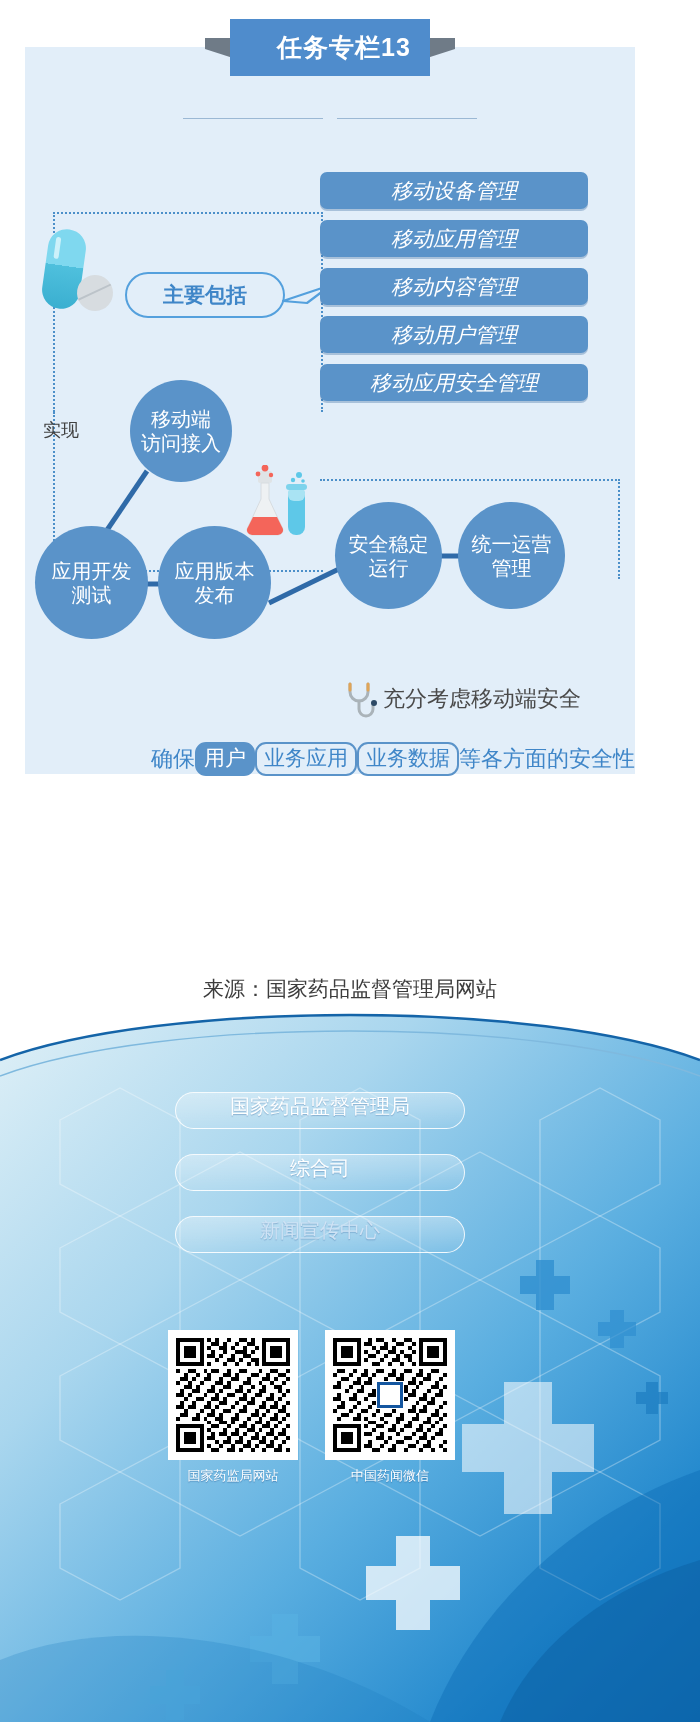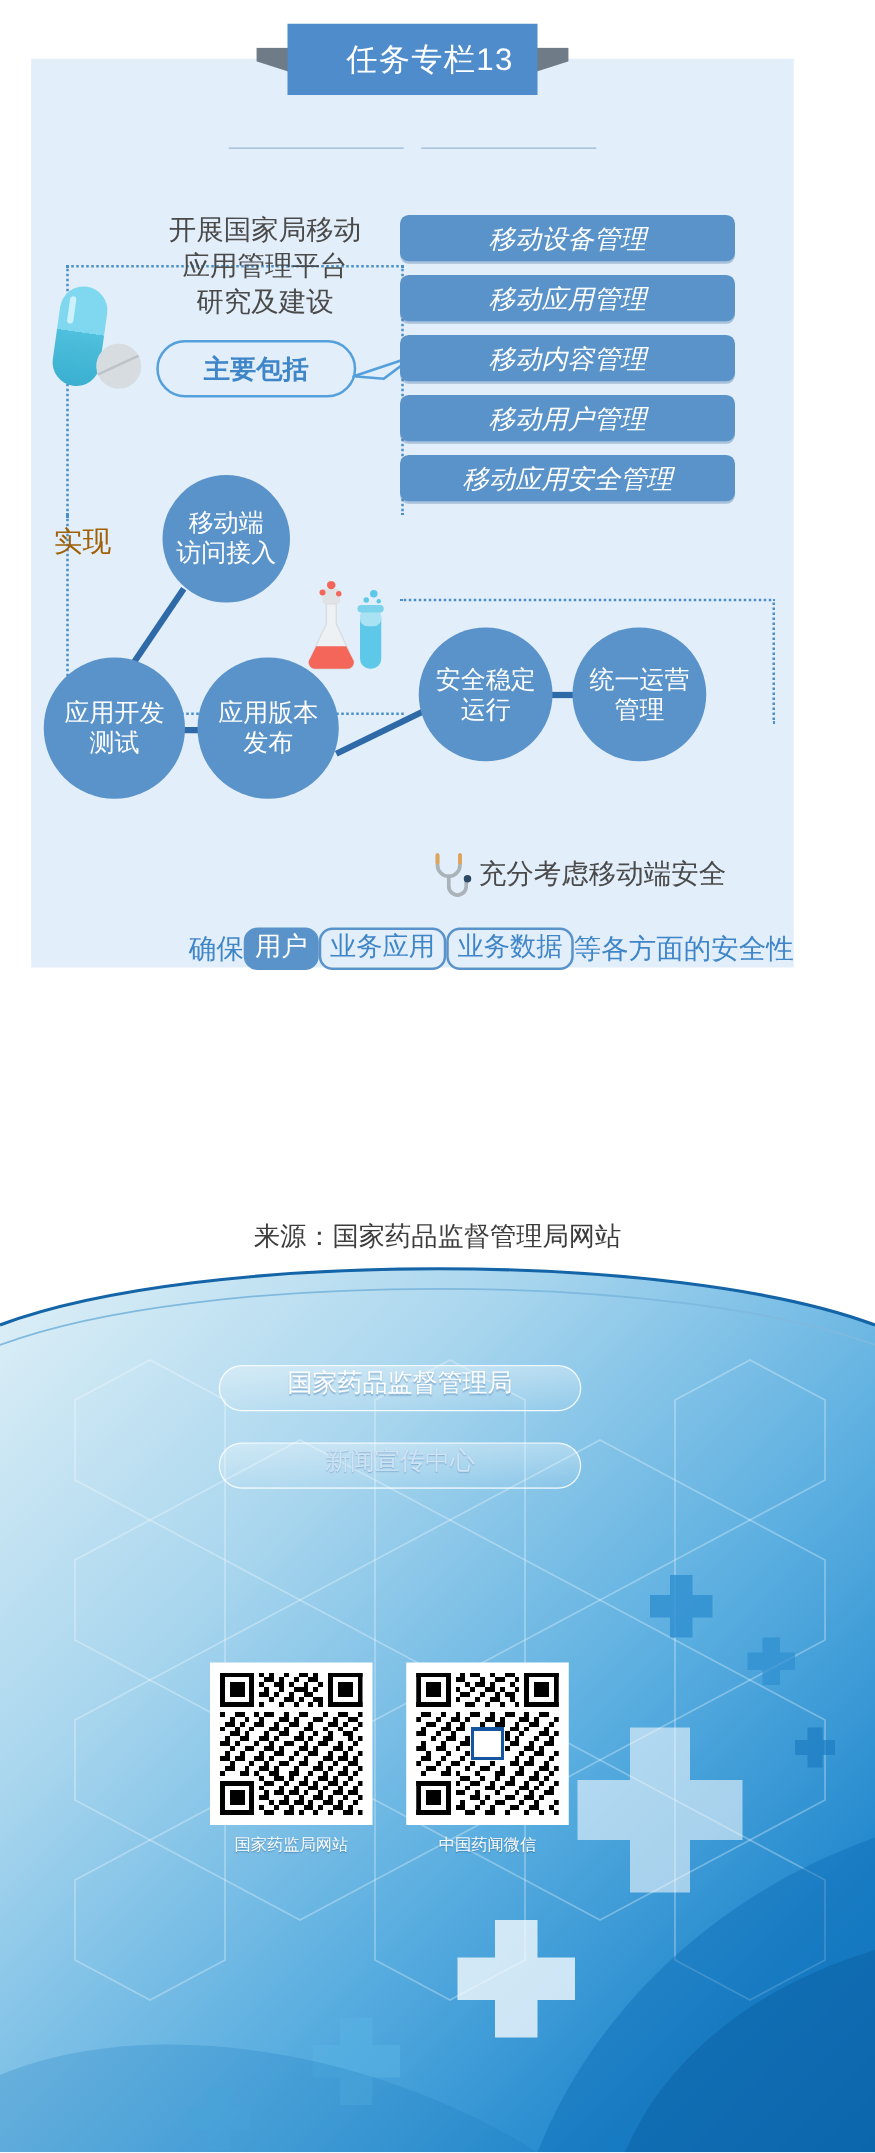--- a/index.html
+++ b/index.html
@@ -25,21 +25,21 @@
   .banner-wing { position:absolute; top:-9px; width:28px; height:20px; background:#6f7b87; }
   .banner-wing.left  { left:180px; clip-path:polygon(0 0,100% 0,100% 100%,0 55%); }
   .banner-wing.right { left:402px; clip-path:polygon(0 0,100% 0,100% 55%,0 100%); }
   #banner {
     position:absolute; left:205px; top:-28px;
     width:200px; height:57px;
     background:#4f8ccc;
     display:flex; align-items:center; justify-content:center;
   }
   #banner-text {
-    color:#fff; font-size:25px; font-weight:normal; letter-spacing:1px;
+    color:#fff; font-size:25px; font-weight:bold; letter-spacing:1px;
     white-space:nowrap;
     margin-left:28px;
   }
 
   
   #subtitle-row {
     position:absolute; left:0; top:53px; width:610px; height:36px;
     display:flex; align-items:center; justify-content:center; gap:14px;
   }
   .rule { height:1px; background:#9bb8d4; flex:0 0 auto; }
@@ -120,21 +120,21 @@
     display:flex; align-items:center; justify-content:center; text-align:center;
     font-size:20px; line-height:1.2;
   }
   #node-access { left:105px; top:333px;  width:102px; height:102px; }
   #node-dev    { left:10px;  top:479px;  width:113px; height:113px; }
   #node-ver    { left:133px; top:479px;  width:113px; height:113px; }
   #node-run    { left:310px; top:455px;  width:107px; height:107px; }
   #node-ops    { left:433px; top:455px;  width:107px; height:107px; }
 
   #label-realize {
-    position:absolute; left:18px; top:371px; color:#a16207; font-size:23px;
+    position:absolute; left:18px; top:371px; color:#404040; font-size:18px;
   }
 
   
   #flask { position:absolute; left:217px; top:418px; width:72px; height:76px; }
 
   
   #steth { position:absolute; left:320px; top:634px; width:36px; height:42px; }
   #steth-note {
     position:absolute; left:358px; top:637px; color:#4a4a4a; font-size:22px; white-space:nowrap;
   }
@@ -200,21 +200,20 @@
       <span class="rule r"></span>
     </div>
 
     <div id="dash-frame-a"></div>
     <div id="dash-frame-b"></div>
     <div id="dash-frame-c"></div>
 
     <div id="capsule"></div>
     <div id="tablet"></div>
 
-    <div id="headline">开展国家局移动<br>应用管理平台<br>研究及建设</div>
 
     <div id="callout">
       <span id="callout-text">主要包括</span>
     </div>
     <svg id="callout-tail" viewBox="0 0 54 34">
       <path d="M2 20 L50 4 L26 22 Z" fill="none" stroke="#54a0dd" stroke-width="2.2" stroke-linejoin="round"></path>
     </svg>
 
     <div id="pill-list">
       <div class="pill">
@@ -351,20 +350,23 @@
       <path d="M150 686 h16 v-16 h18 v16 h16 v18 h-16 v16 h-18 v-16 h-16 z" fill="#58b1e2" fill-opacity=".55"></path>
       <path d="M700 470 C 560 520, 470 620, 430 722 L700 722 Z" fill="#0d6db6" fill-opacity=".45"></path>
       <path d="M700 560 C 600 590, 530 650, 500 722 L700 722 Z" fill="#0a5e9f" fill-opacity=".45"></path>
       <path d="M0 660 C 120 610, 300 640, 430 722 L0 722 Z" fill="#1d7cc0" fill-opacity=".25"></path>
     </g>
   </svg>
 
   <div id="footer-btns">
     <div class="fbtn">
       <span class="fbtn-text">国家药品监督管理局</span>
+    </div>
+    <div class="fbtn">
+      <span class="fbtn-text">综合司</span>
     </div>
     <div class="fbtn dim">
       <span class="fbtn-text">新闻宣传中心</span>
     </div>
   </div>
 
   <div id="qr-row">
 
     <div class="qr-block">
       <div class="qr-img">

